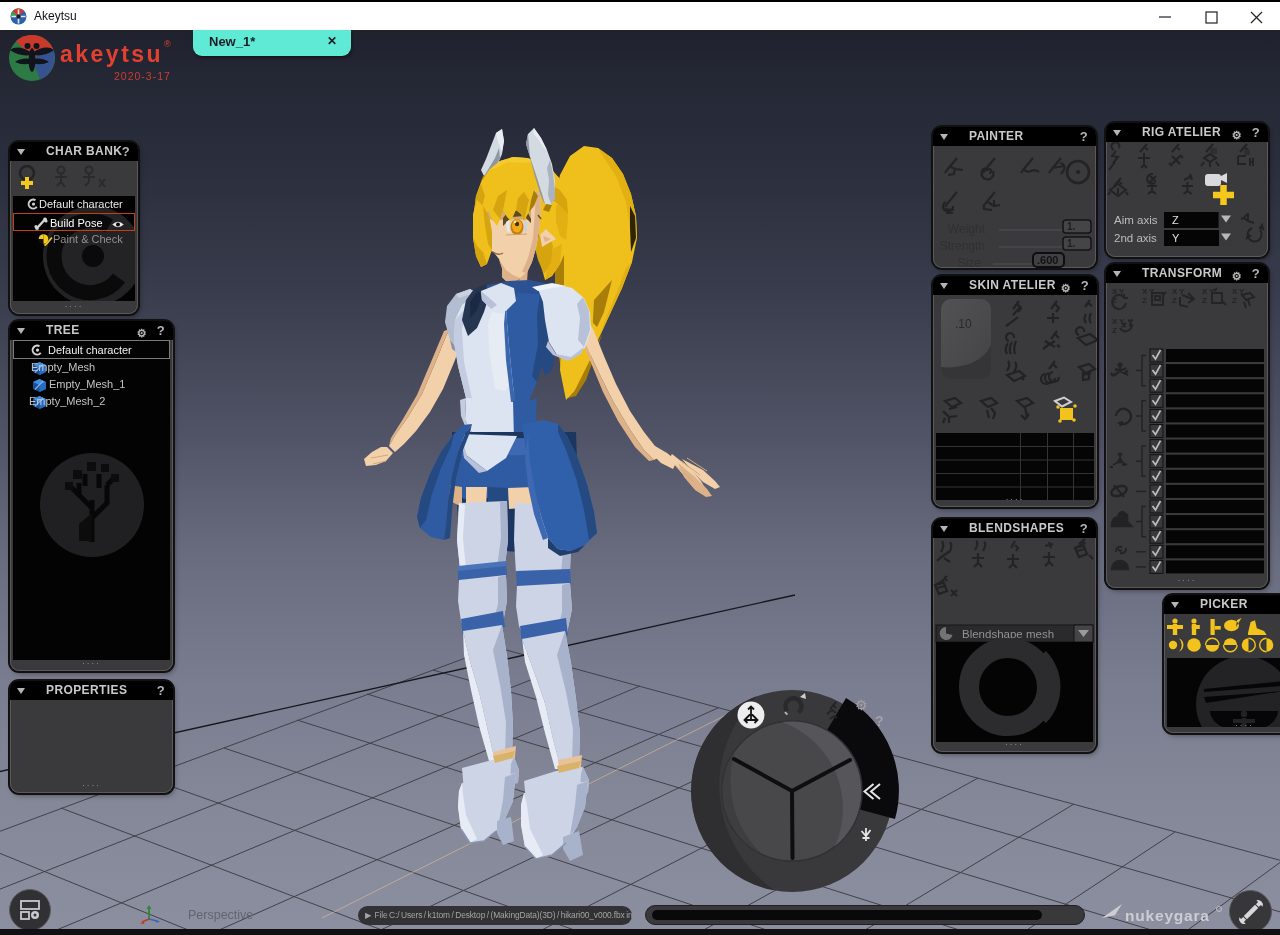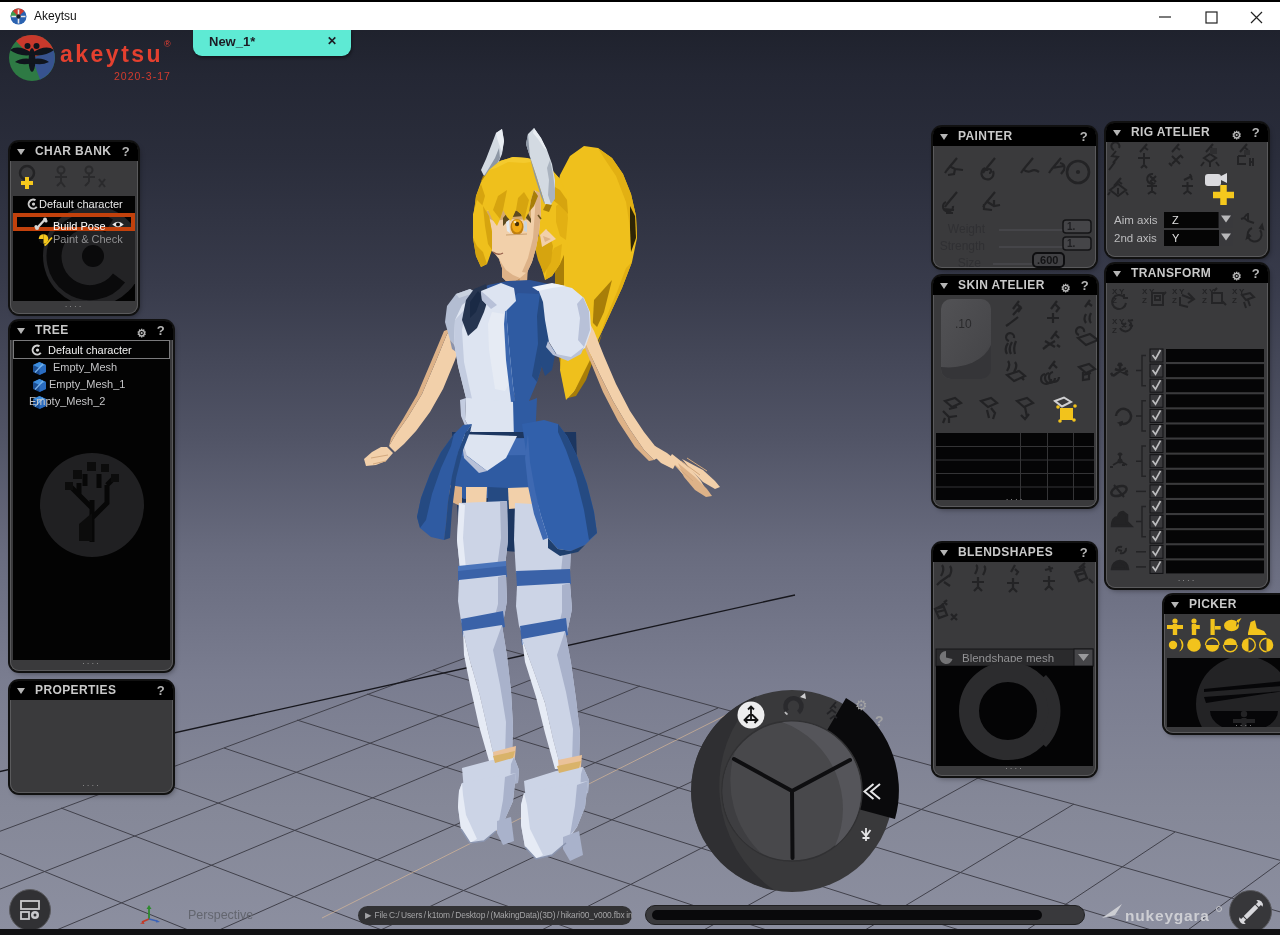--- a/index.html
+++ b/index.html
@@ -2,21 +2,21 @@
 <html><head><meta charset="utf-8"><style>
 *{margin:0;padding:0;box-sizing:border-box}
 html,body{width:1280px;height:935px;overflow:hidden;background:#000;font-family:"Liberation Sans",sans-serif}
 #titlebar{position:absolute;left:0;top:0;width:1280px;height:30px;background:#fff;border-top:2px solid #000}
 #titlebar .ticon{position:absolute;left:10px;top:6px;width:17px;height:17px}
 #titlebar .ttext{position:absolute;left:34px;top:7px;font-size:12px;color:#111}
 .winbtn{position:absolute;top:0;height:30px;width:46px;color:#222;text-align:center}
 #viewport{position:absolute;left:0;top:30px;width:1280px;height:905px;background:linear-gradient(180deg,#1f222d 0%,#242734 5%,#2a2d3b 14%,#383b4b 28%,#515466 45%,#696c7f 58%,#7a7d90 72%,#858898 86%,#8c8fa0 100%)}
 #vsvg{position:absolute;left:0;top:30px}
 .panel{position:absolute;background:#3a3a3c;border-radius:9px;box-shadow:0 0 0 1px #5a5a5c inset,0 0 0 2px #111,2px 3px 5px rgba(0,0,0,.35)}
-.phead{position:relative;height:19px;background:#000;border-radius:8px 8px 0 0;color:#c9c9c9;font-weight:bold;font-size:12px;letter-spacing:.4px;line-height:19px;padding-left:25px;white-space:nowrap}
+.phead{position:relative;height:19px;background:#000;border-radius:8px 8px 0 0;color:#c9c9c9;font-weight:bold;font-size:12px;letter-spacing:.4px;line-height:19px;padding-left:36px;white-space:nowrap}
 .phead .tri{position:absolute;left:7px;top:7px;width:0;height:0;border-left:4.5px solid transparent;border-right:4.5px solid transparent;border-top:6px solid #b5b5b5}
 .phead .hq{position:absolute;right:8px;top:0;font-size:13px;color:#b5b5b5;font-weight:bold}
 .phead .hg{position:absolute;right:26px;top:3px;font-size:11px;color:#b5b5b5}
 .pblack{position:absolute;left:3px;right:3px;background:#030303;overflow:hidden}
 .pfoot{position:absolute;bottom:3px;left:0;right:0;text-align:center;color:#999;font-size:8px;letter-spacing:2px;line-height:8px}
 .row{position:relative;z-index:2;height:17px;line-height:17px;font-size:11px;color:#ddd;white-space:nowrap}
 </style></head><body>
 <div id="viewport"></div>
 <svg id="vsvg" width="1280" height="905" viewBox="0 30 1280 905" fill="none">
 
@@ -249,21 +249,21 @@
       <g stroke="#2a2a2c" stroke-width="2" fill="none">
         <circle cx="48" cy="9" r="3.5"></circle>
           <path d="M48 13v8M42 16h12M44 25l4-4 4 5"></path>
         <circle cx="76" cy="9" r="3.5"></circle>
           <path d="M76 13v8M70 16h12M72 25l4-4M86 18l6 8M92 18l-6 8"></path>
       </g>
     </svg>
   </div>
   <div class="pblack" style="top:54px;height:105px">
     <div class="row" style="padding-left:26px;color:#e8e8e8">Default character</div>
-    <div class="row" style="height:18px;line-height:18px;border:4px solid #c2410c;padding-left:36px;color:#fff">Build Pose</div>
+    <div class="row" style="height:18px;line-height:18px;border:1px solid #c2410c;padding-left:36px;color:#fff">Build Pose</div>
     <div class="row" style="padding-left:40px;color:#909092">Paint &amp; Check</div>
     <svg style="position:absolute;left:14px;top:1px;z-index:2" width="13" height="14" viewBox="0 0 104 104">
         <path d="M68 22 a36 36 0 1 0 10 52" stroke="#cccccc" stroke-width="16" fill="none"></path>
         <circle cx="52" cy="52" r="13" fill="#cccccc"></circle>
       </svg>
     <svg style="position:absolute;left:21px;top:20px;z-index:2" width="14" height="15" viewBox="0 0 14 15">
         <path d="M4 11 L10 4.5" stroke="#d5d5d5" stroke-width="2.4"></path>
         <circle cx="3" cy="12" r="2" fill="#d5d5d5"></circle>
         <circle cx="2" cy="10.5" r="1.6" fill="#d5d5d5"></circle>
         <circle cx="11" cy="3.5" r="2" fill="#d5d5d5"></circle>
@@ -284,21 +284,21 @@
         <path d="M68 22 a36 36 0 1 0 10 52" stroke="#0a0a0b" stroke-width="15" fill="none"></path>
         <circle cx="52" cy="52" r="11" fill="#0a0a0b"></circle>
       </svg>
   </div>
   <div class="pfoot">····</div>
 </div>
 <div class="panel" id="p-tree" style="left:10px;top:321px;width:163px;height:350px">
   <div class="phead"><span class="tri"></span>TREE<span class="hg">⚙</span><span class="hq">?</span></div>
   <div class="pblack" style="top:19px;height:320px">
     <div class="row" style="height:19px;line-height:19px;border:1px solid #7a7a7c;padding-left:34px;color:#f0f0f0">Default character</div>
-    <div class="row" style="padding-left:40px;color:#c4c4c6">Empty_Mesh</div>
+    <div class="row" style="padding-left:18px;color:#c4c4c6">Empty_Mesh</div>
     <div class="row" style="padding-left:36px;color:#c4c4c6">Empty_Mesh_1</div>
     <div class="row" style="padding-left:16px;color:#c4c4c6">Empty_Mesh_2</div>
     <svg style="position:absolute;left:18px;top:3px" width="13" height="14" viewBox="0 0 104 104">
         <path d="M68 22 a36 36 0 1 0 10 52" stroke="#d5d5d5" stroke-width="16" fill="none"></path>
         <circle cx="52" cy="52" r="13" fill="#d5d5d5"></circle>
       </svg>
     <svg style="position:absolute;left:20px;top:22px" width="13" height="13" viewBox="0 0 13 13">
         <path d="M6.5 0 L13 3 13 10 6.5 13 0 10 0 3Z" fill="#1c4f94"></path>
         <path d="M6.5 0 L13 3 6.5 6 0 3Z" fill="#3e8ede"></path>
         <path d="M6.5 6 L13 3 13 10 6.5 13Z" fill="#2a6cc0"></path>
@@ -402,21 +402,21 @@
     <g>
       <rect x="3" y="138" width="158" height="67" fill="#050506"></rect>
       <g stroke="#343436" stroke-width="1">
         <path d="M3 151.5h158M3 165h158M3 178.5h158M3 192h158"></path>
         <path d="M87.5 138v67M114.5 138v67M140.5 138v67"></path>
       </g>
     </g>
   </svg>
   <div class="pfoot">····</div>
 </div>
-<div class="panel" id="p-blend" style="left:933px;top:543px;width:163px;height:233px">
+<div class="panel" id="p-blend" style="left:933px;top:519px;width:163px;height:233px">
   <div class="phead"><span class="tri"></span>BLENDSHAPES<span class="hq">?</span></div>
   <svg style="position:absolute;left:0;top:19px" width="163" height="211">
     <g stroke="#232325" stroke-width="2.2" fill="none">
       <path d="M8 14 q4 -7 1 -11 m7 12 q4 -7 1 -11 m-10 16 l10 -7 m-10 7 l-3 3 m7 -3 l6 4"></path>
       <path d="M42 12 q4 -7 1 -9 m7 10 q4 -7 1 -9 m-12 16 l12 0 m-6 -5 l0 11 m-4 3 l4 -4 4 4"></path>
       <path d="M78 10 l4 -7 m0 4 l3 3 -2 3 m-9 8 l12 0 m-6 -5 l0 11 m-4 3 l4 -4 4 4"></path>
       <path d="M112 8 l8 -2 m-4 -2 l2 6 m-8 9 l12 0 m-6 -5 l0 11 m-4 3 l4 -4 4 4"></path>
       <path d="M146 6 l6 -5 m-3 1 l3 4 m-10 4 l8 -2 m-6 5 l8 -2 m-2 -5 l4 10 -8 3 -4 -9z m6 11 l4 4"></path>
       <path d="M8 44 l6 -6 m-3 1 l3 4 m-12 4 l8 -2 m-6 5 l8 -2 m-2 -5 l4 10 -8 3 -4 -9z m8 9 l6 6 m0 -6 l-6 6"></path>
     </g>

